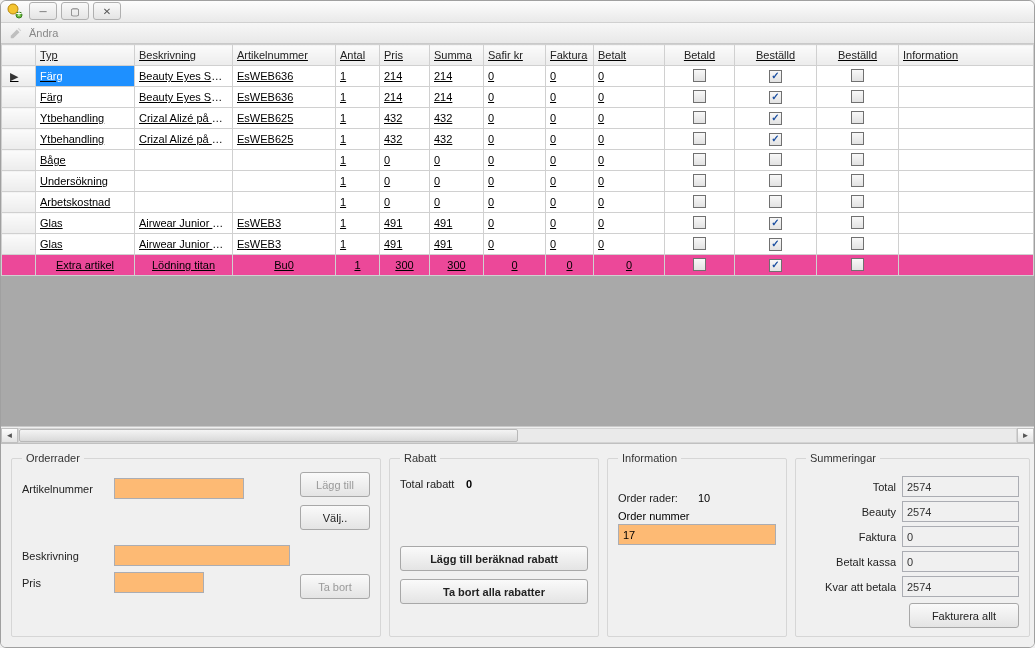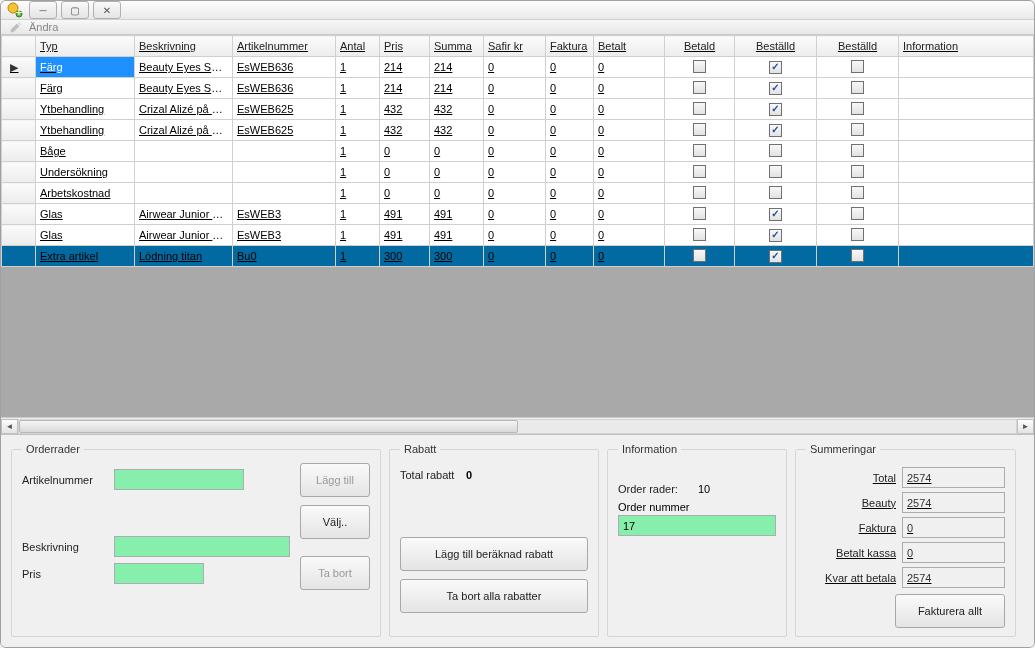--- a/index.html
+++ b/index.html
@@ -28,43 +28,43 @@
   col.summa { width:54px; }
   col.rabatt { width:62px; }
   col.faktura { width:48px; }
   col.betalt { width:71px; }
   col.betald { width:70px; }
   col.bestall { width:82px; }
   col.bestalld { width:82px; }
   col.info { width:auto; }
   td.marker { background:linear-gradient(#fbfbfb,#ececec); text-align:left; padding-left:8px; color:#333;}
   tr.sel td.typcell { background:#1e90ff; color:#fff; }
-  tr.green td { background:#0369a1; }
+  tr.green td { background:#ec4899;text-align:center; }
   .chk { width:13px; height:13px; border:1px solid #707070; background:linear-gradient(#f8f8f8,#e2e2e2); display:inline-flex; align-items:center; justify-content:center; }
   .chk.checked::after { content:"✓"; color:#1a4ea0; font-size:10px; font-weight:bold; line-height:10px; }
   .gridfill { flex:1; background:#a9a9a9; }
   .hscroll { height:17px; background:#efefef; border-top:1px solid #c9c9c9; display:flex; align-items:center; }
   .hscroll .arrow { width:17px; height:15px; border:1px solid #c0c0c0; background:linear-gradient(#fcfcfc,#e3e3e3); display:flex; align-items:center; justify-content:center; font-size:8px; color:#555;}
   .hscroll .track { flex:1; height:15px; background:#eaeaea; border:1px solid #d4d4d4; position:relative;}
   .hscroll .thumb { position:absolute; left:0; top:0; bottom:0; width:50%; background:linear-gradient(#f4f4f4,#d9d9d9); border:1px solid #b8b8b8; border-radius:2px;}
-  .bottom { flex:1; display:flex; gap:8px; padding:8px 18px 10px 10px; background:#f0f0f0; }
+  .bottom { flex:1; display:flex; gap:8px; padding:8px 4px 10px 10px; background:#f0f0f0; }
   fieldset { border:1px solid #d6d6d6; border-radius:2px; padding:8px 10px; margin:0; background:#f0f0f0; }
   legend { color:#333; padding:0 4px; }
   .col1 { flex:0 0 370px; }
   .col2 { flex:0 0 210px; }
   .col3 { flex:0 0 180px; }
   .col4 { flex:1; }
   .formrow { display:flex; align-items:center; gap:6px; margin:6px 0; }
   .formrow label { width:86px; color:#222; }
-  input[type=text], .ro { height:21px; border:1px solid #abadb3; padding:1px 4px; background:#86efac; }
+  input[type=text], .ro { height:21px; border:1px solid #abadb3; padding:1px 4px; background:#fdba74; }
   .ro { background:#f0f0f0; color:#333; display:flex; align-items:center; }
-  .btn { height:34px; min-width:60px; padding:0 12px; border:1px solid #a8a8a8; border-radius:3px; background:linear-gradient(#fafafa,#e4e4e4); color:#222; cursor:default; }
+  .btn { height:25px; min-width:60px; padding:0 12px; border:1px solid #a8a8a8; border-radius:3px; background:linear-gradient(#fafafa,#e4e4e4); color:#222; cursor:default; }
   .btn.dis { color:#9a9a9a; }
-  .btn.wide { width:100%; }
-  .sumrow { display:flex; align-items:center; gap:6px; margin:4px 0;text-decoration:underline; }
+  .btn.wide { width:100%;font-weight:bold; }
+  .sumrow { display:flex; align-items:center; gap:6px; margin:4px 0; }
   .sumrow label { width:90px; text-align:right; color:#222;}
   .sumrow .ro { flex:1; }
   .lockbtn { display:flex; align-items:center; justify-content:center; gap:8px; }
   .lockico { width:14px; height:14px; }
 </style>
 </head>
 <body>
 
 <div class="window">
 

